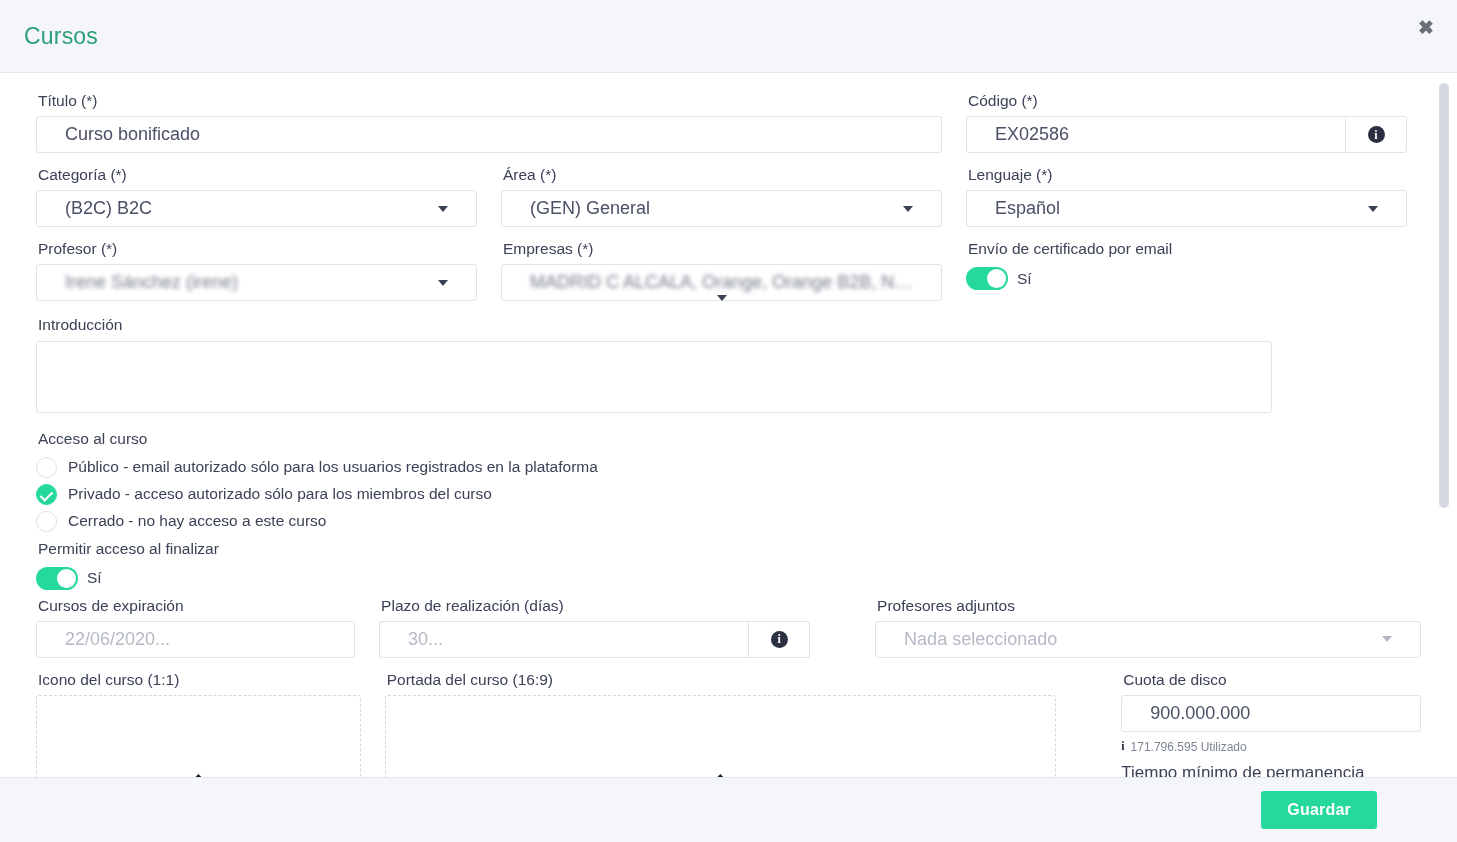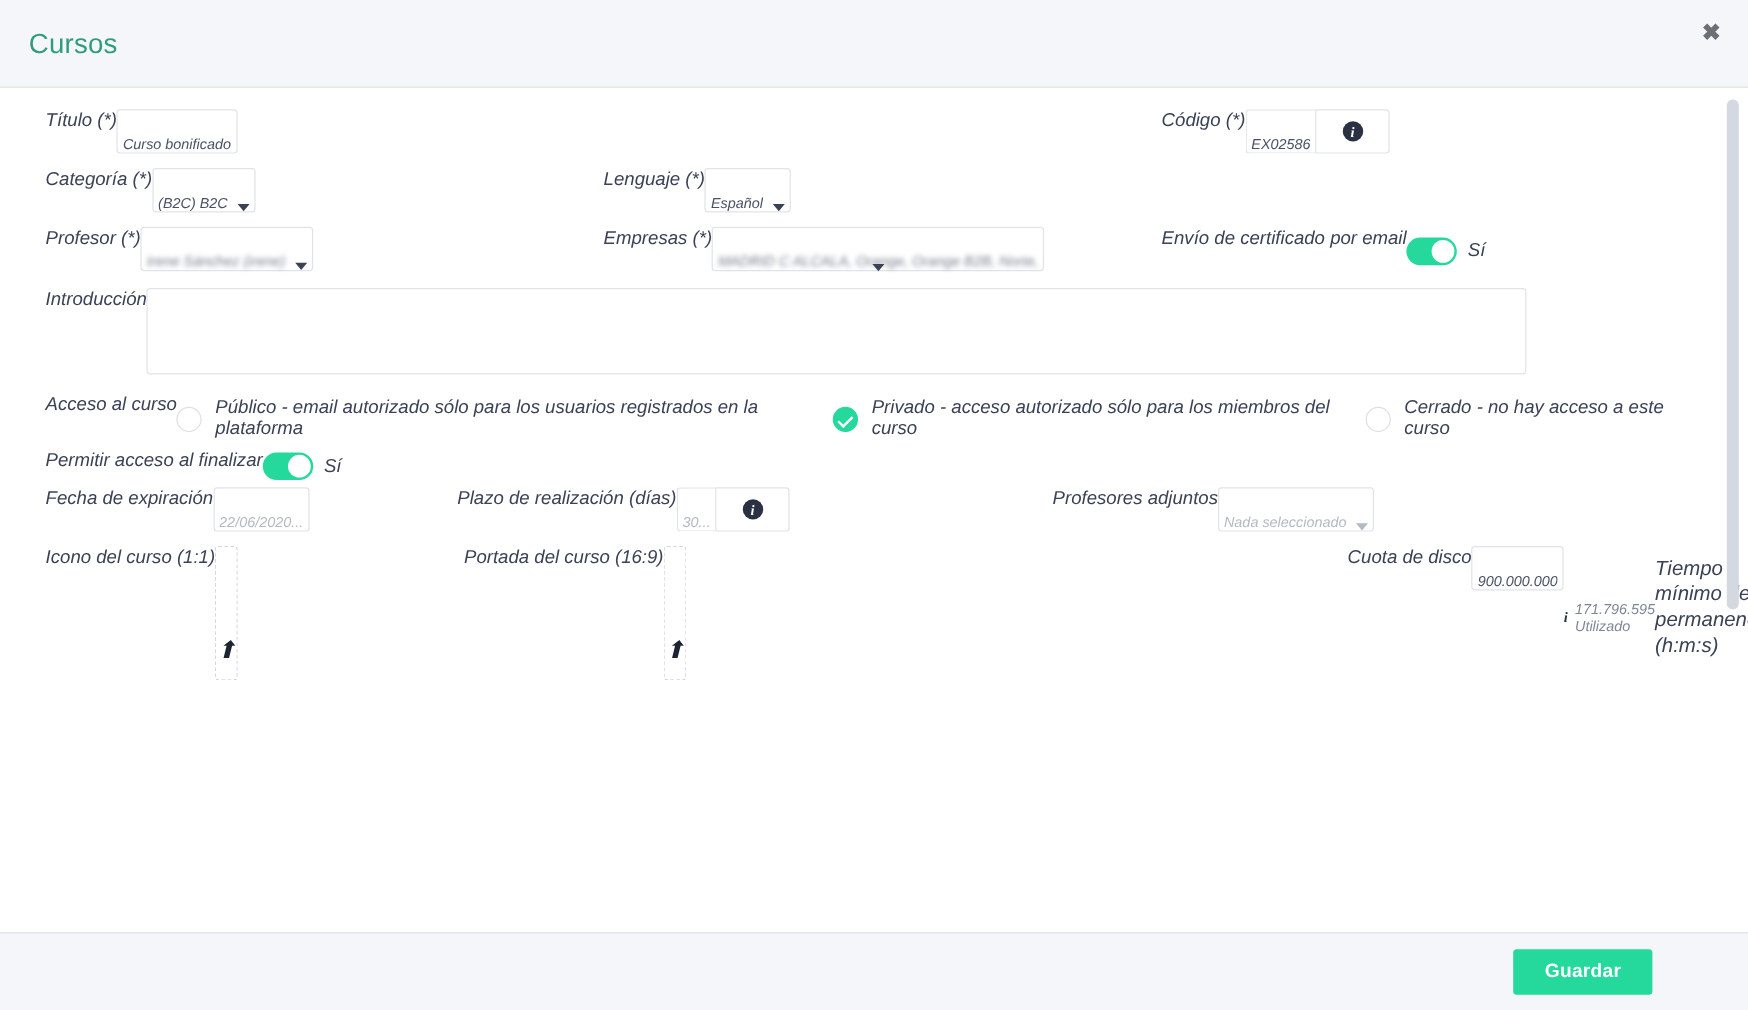--- a/index.html
+++ b/index.html
@@ -71,40 +71,40 @@
     position: absolute;
     top: 10px; left: 0;
     width: 10px;
     height: 425px;
     border-radius: 6px;
     background: #d4d8e0;
   }
 
   
   .row { display: flex; gap: 24px; }
-  .col { display: flex; flex-direction: row; font-style: italic; }
+  .col { display: flex; flex-direction: column; }
 
   label.fld {
     display: block;
     font-size: 15.5px;
     color: #3b4256;
     margin: 0 0 5px 2px;
     line-height: 1.3;
     white-space: nowrap;
   }
 
   .ctrl {
     height: 37px;
     border: 1px solid #dfe3ea;
     border-radius: 3px;
     background: #fff;
     display: flex;
-    align-items: flex-end;
-    padding: 0 4px;
-    font-size: 12px;
+    align-items: center;
+    padding: 0 28px;
+    font-size: 18px;
     color: #4a5166;
   }
   .ctrl.placeholder { color: #b4b9c4; }
   .ctrl .val { flex: 1 1 auto; overflow: hidden; white-space: nowrap; text-overflow: ellipsis; }
 
   .select .caret {
     width: 0; height: 0;
     border-left: 5px solid transparent;
     border-right: 5px solid transparent;
     border-top: 6px solid #3b4256;
@@ -299,20 +299,27 @@
 
     <div class="row mb12">
       <div class="col" style="width:441px">
         <label class="fld">Categoría (*)</label>
         <div class="ctrl select">
           <span class="val">(B2C) B2C</span>
           <span class="caret"></span>
         </div>
       </div>
       <div class="col" style="width:441px">
+        <label class="fld">Área (*)</label>
+        <div class="ctrl select">
+          <span class="val">(GEN) General</span>
+          <span class="caret"></span>
+        </div>
+      </div>
+      <div class="col" style="width:441px">
         <label class="fld">Lenguaje (*)</label>
         <div class="ctrl select">
           <span class="val">Español</span>
           <span class="caret"></span>
         </div>
       </div>
     </div>
 
     <div class="row mb14">
       <div class="col" style="width:441px">
@@ -366,21 +373,21 @@
       <div class="toggle-row">
         <div class="toggle">
           <span class="knob"></span>
         </div>
         <span class="toggle-label">Sí</span>
       </div>
     </div>
 
     <div class="row" style="margin-top:6px">
       <div class="col" style="width:325px">
-        <label class="fld">Fecha de expiración</label>
+        <label class="fld">Cursos de expiración</label>
         <div class="ctrl placeholder">
           <span class="val">22/06/2020...</span>
         </div>
       </div>
       <div class="col" style="width:439px">
         <label class="fld">Plazo de realización (días)</label>
         <div class="with-addon">
           <div class="ctrl placeholder">
             <span class="val">30...</span>
           </div>

